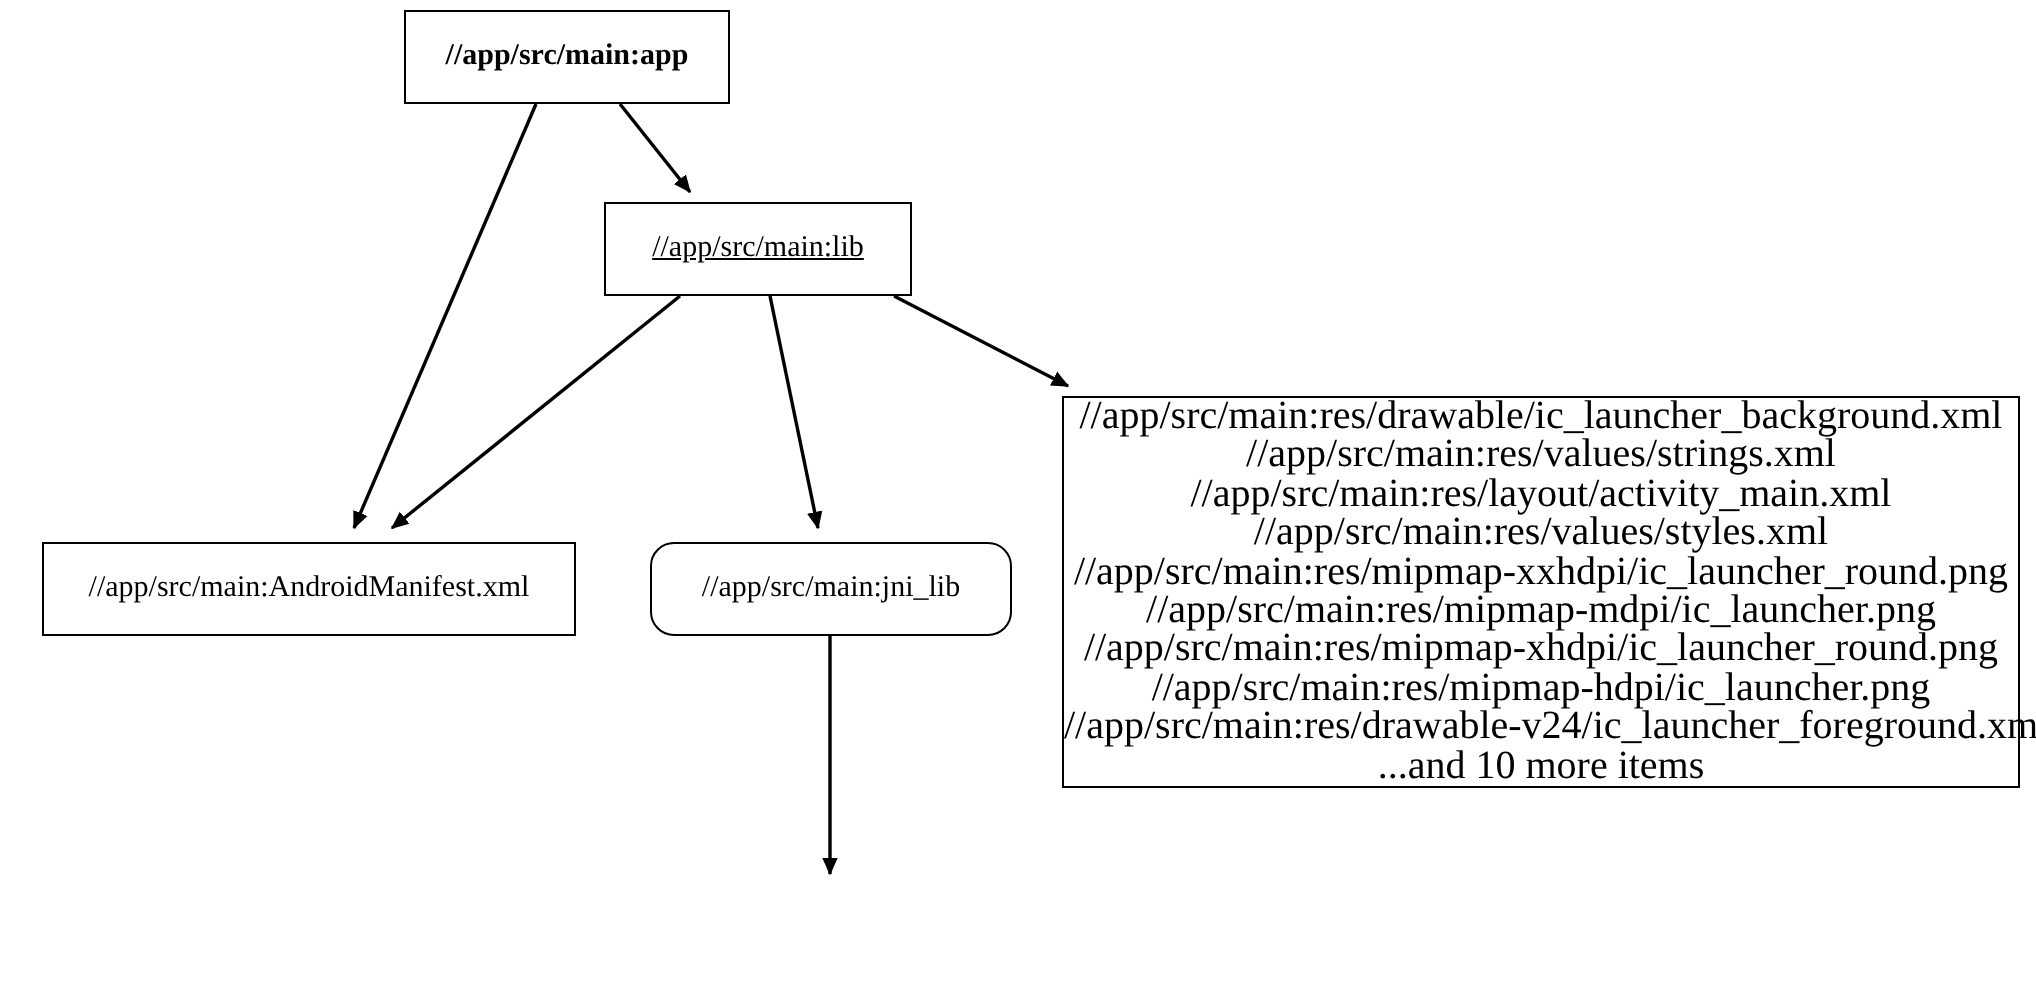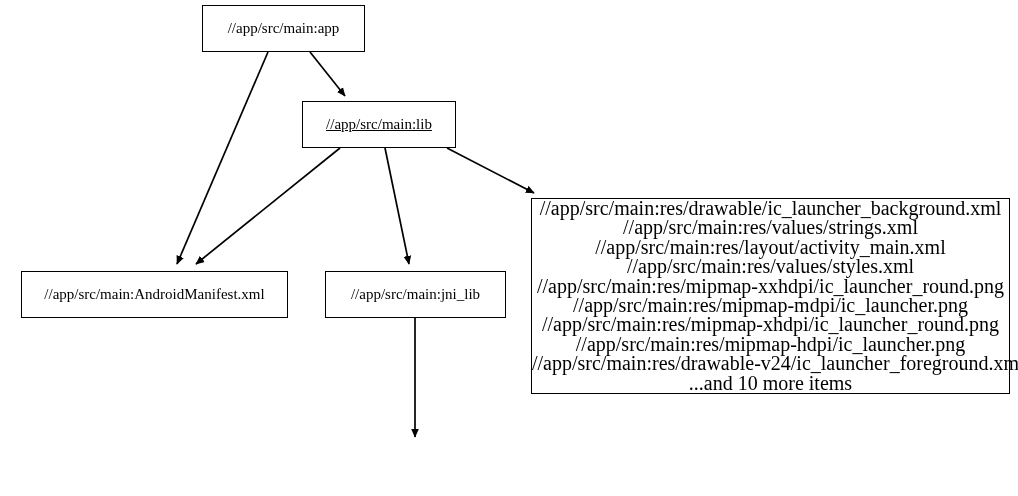--- a/index.html
+++ b/index.html
@@ -47,24 +47,24 @@
     white-space: pre;
     line-height: 19.4px;
     font-size: 20px;
     align-items: flex-end;
   }
   .node-multi .node-label {
     white-space: pre;
   }
 
   
-  #node-app              { left: 202px; top: 5px;   width: 163px; height: 47px; }
+  #node-app              { left: 202px; top: 5px;   width: 163px; height: 47px; font-weight: bold; }
   #node-lib              { left: 302px; top: 101px; width: 154px; height: 47px; text-decoration: underline; }
   #node-manifest         { left: 21px;   top: 271px; width: 267px; height: 47px; }
-  #node-jni-lib          { left: 325px; top: 271px; width: 181px; height: 47px; }
+  #node-jni-lib          { left: 325px; top: 271px; width: 181px; height: 47px; border-radius: 12px; }
   #node-res-group        { left: 531px; top: 198px; width: 479px; height: 196px; }
   #node-native-lib       { left: 280px; top: 444px; width: 270px; height: 47px; }
 </style>
 </head>
 <body>
 
 <div id="graph">
 
   <svg class="edges" viewBox="0 0 1018 496" width="1018" height="496" xmlns="http://www.w3.org/2000/svg">
     <defs>

